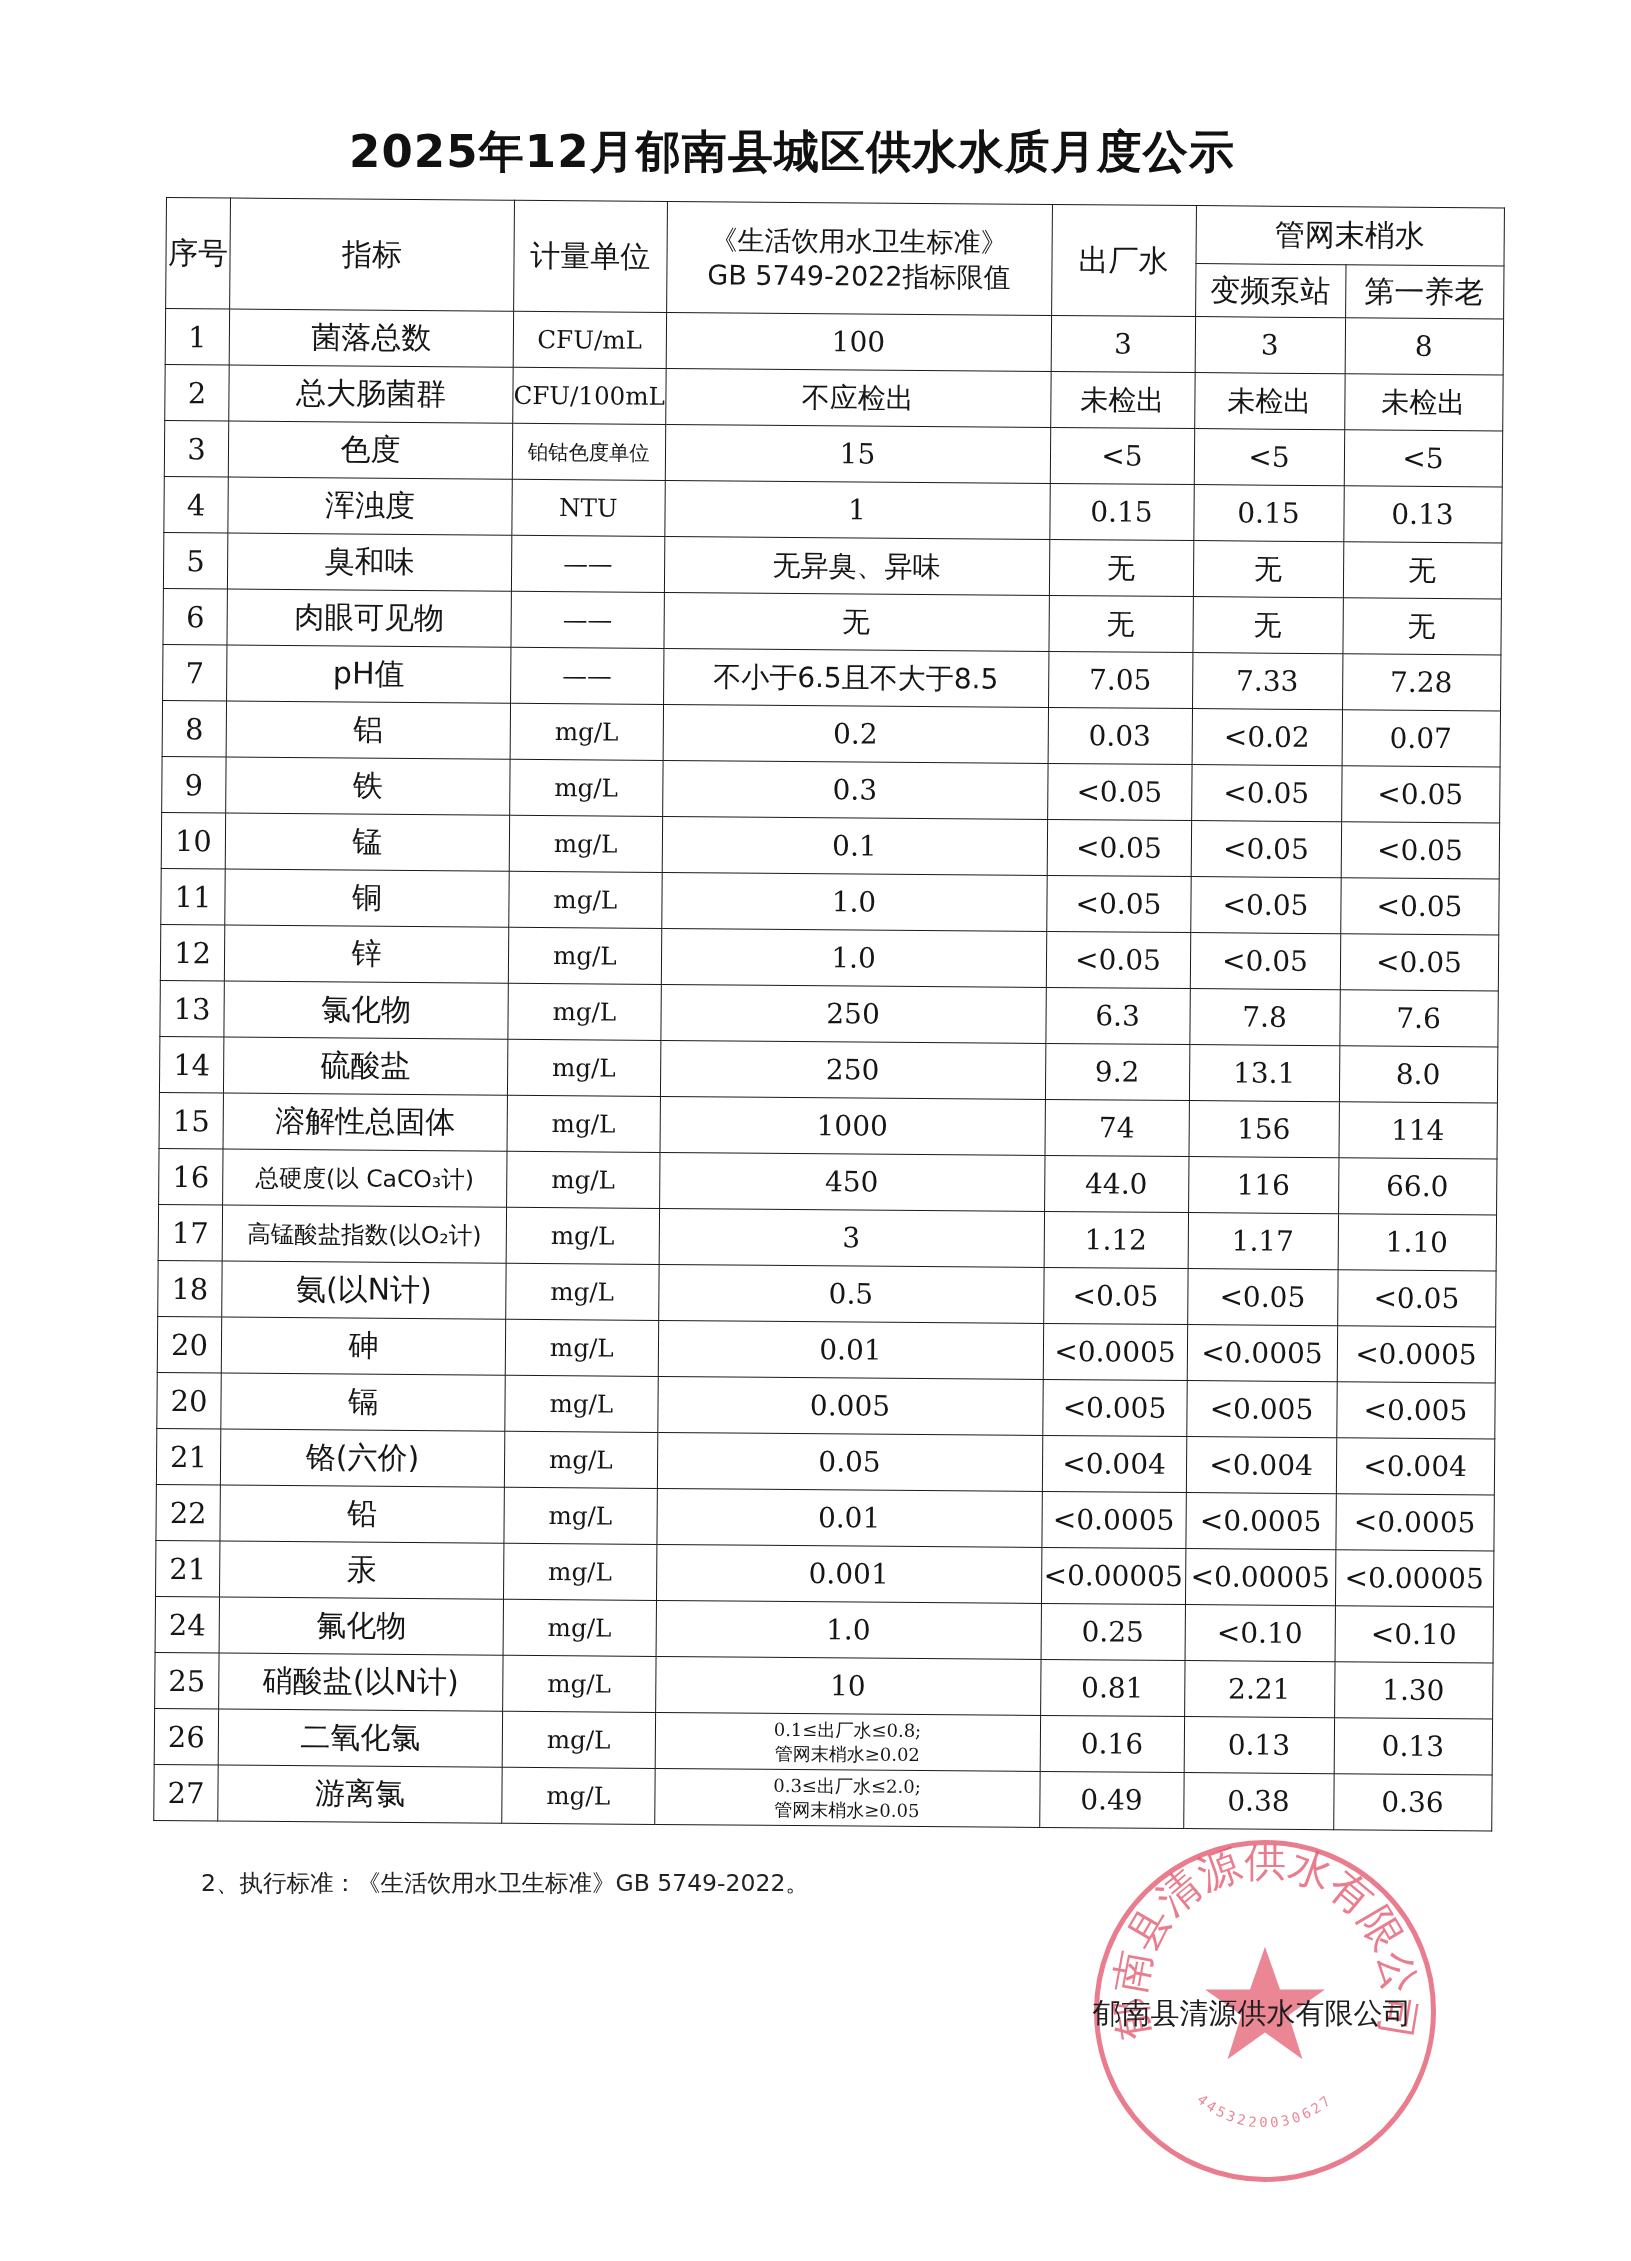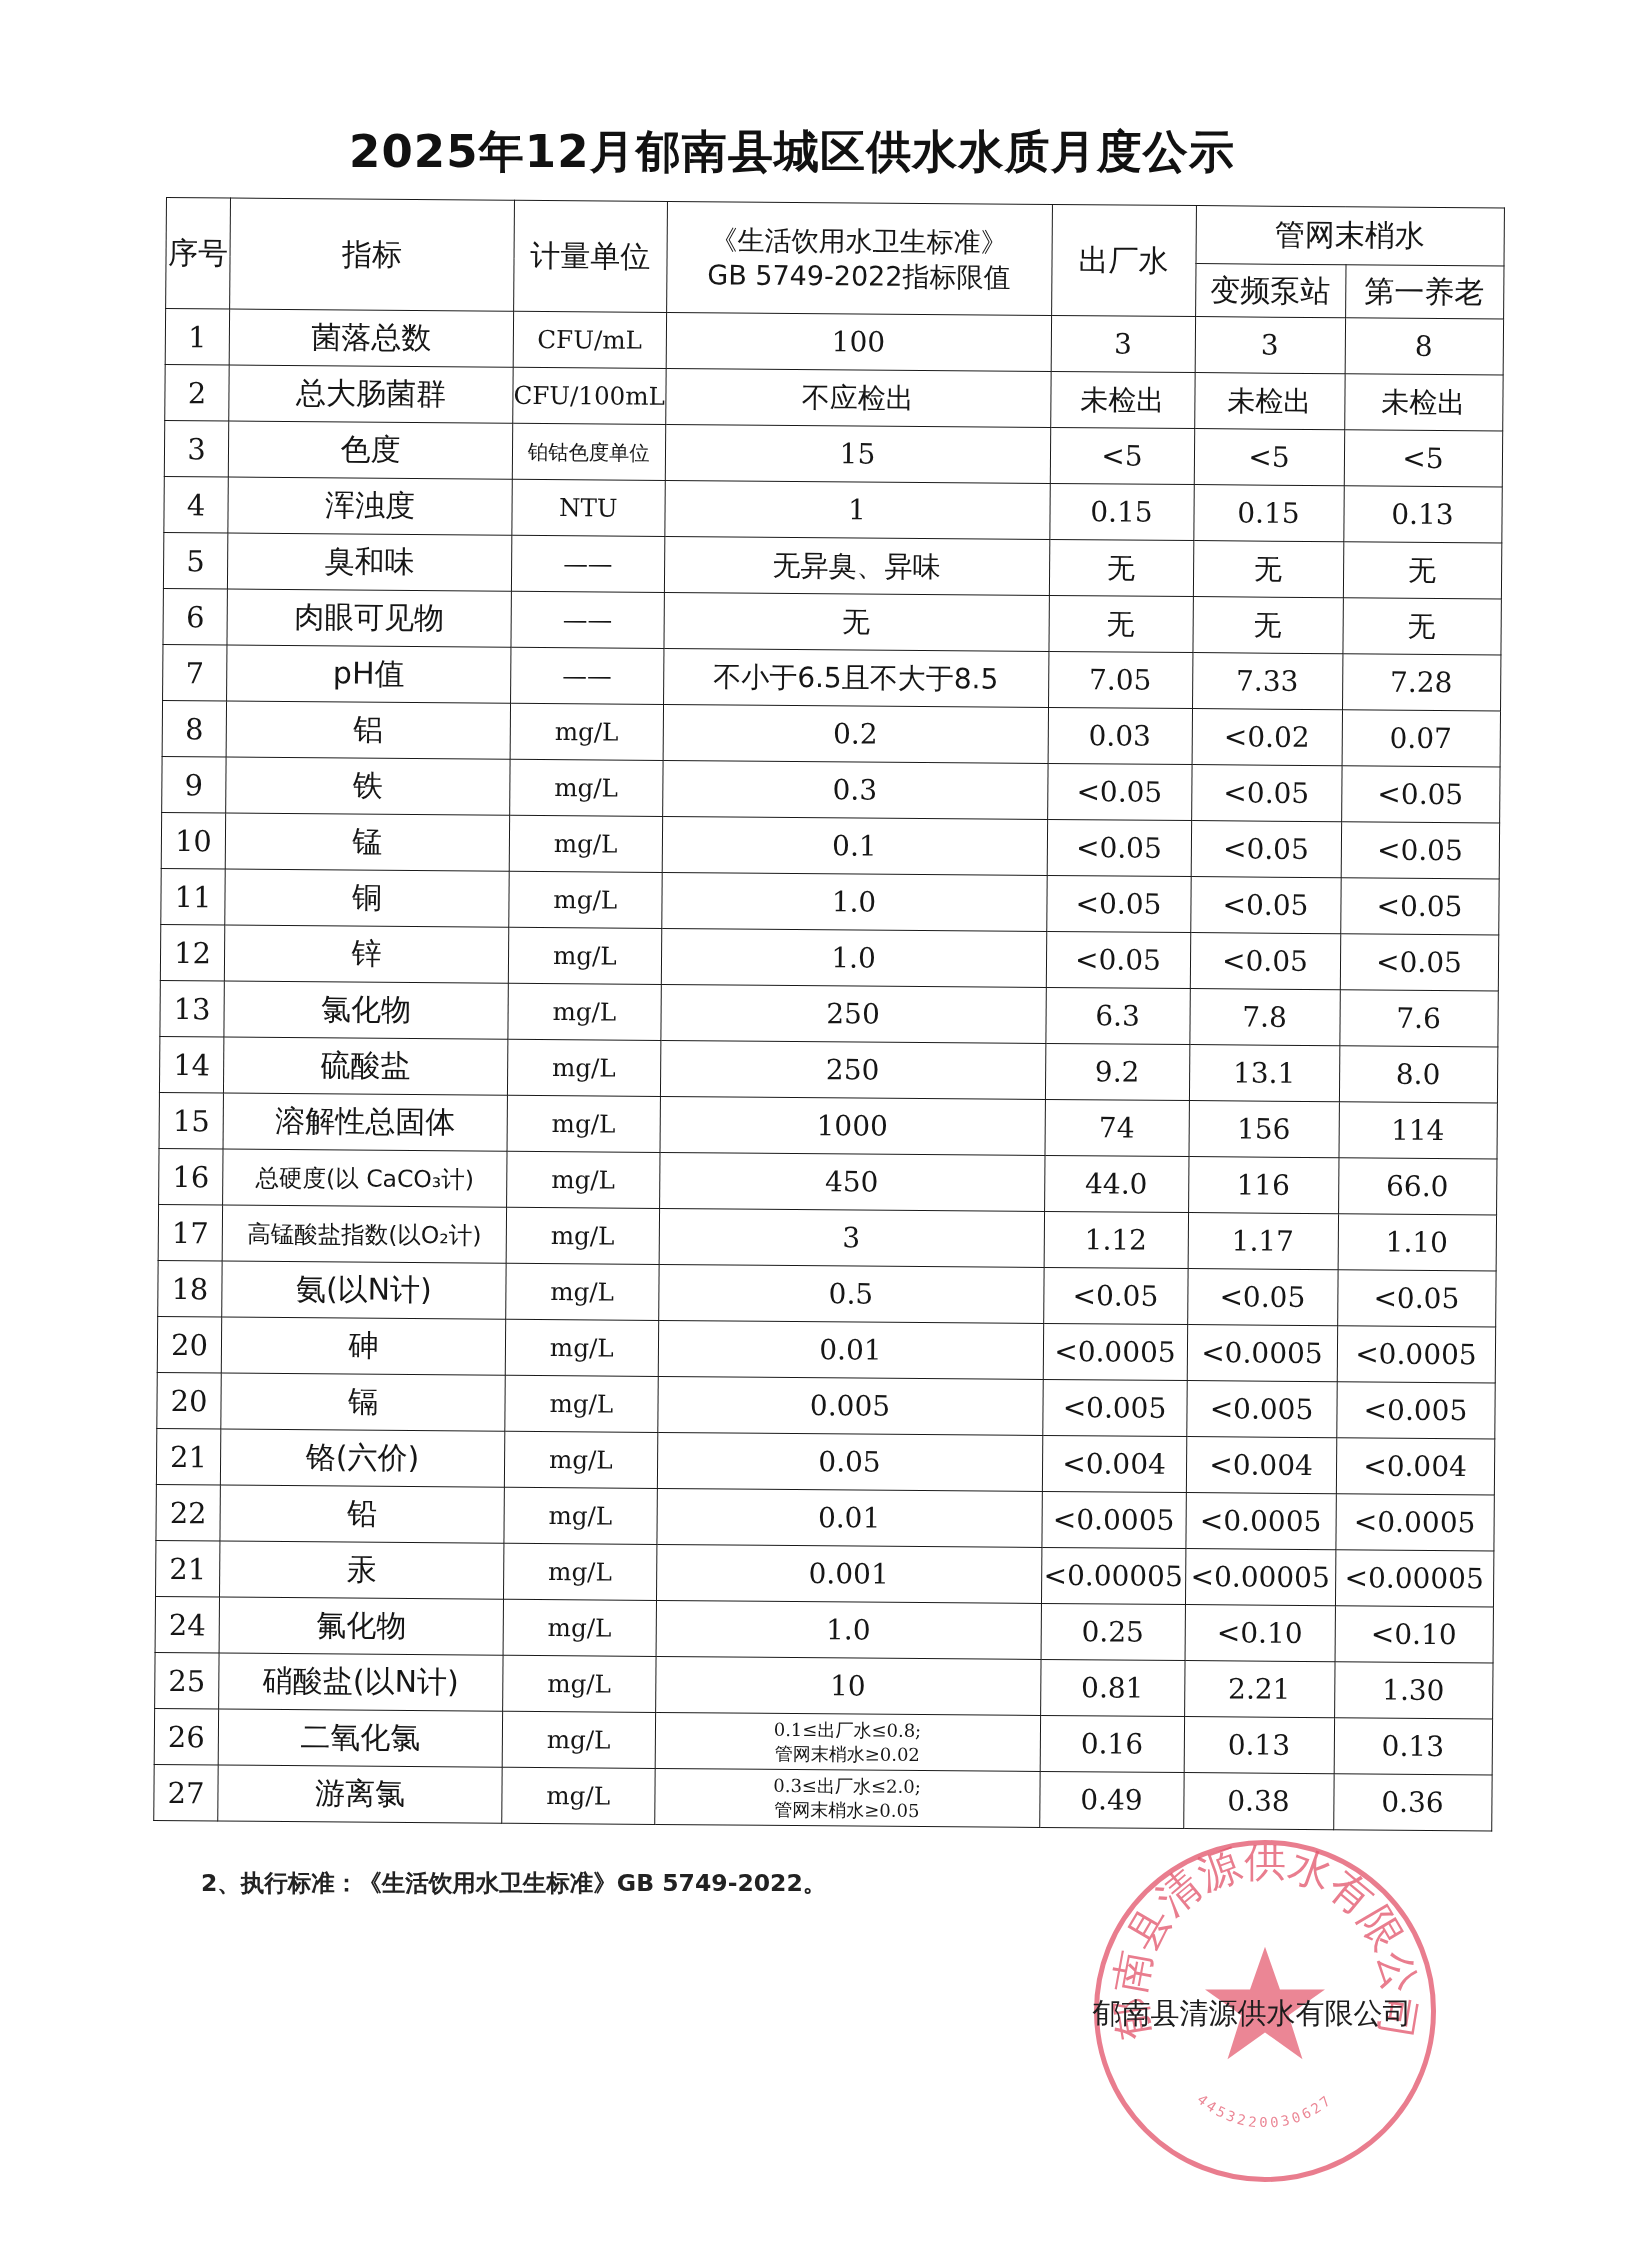--- a/index.html
+++ b/index.html
@@ -32,21 +32,21 @@
     td.unit { font-size: 24.6px; }
     td.unit.cn { font-family: "DejaVu Sans", "Liberation Sans", sans-serif; font-size: 20.3px; }
     td.limit { font-size: 28px; }
     td.limit.multi { font-size: 18px; line-height: 23.5px; }
     td.val { font-size: 28px; }
     .cn { font-family: "DejaVu Sans", "Liberation Sans", sans-serif; }
     .notes {
       position: absolute; left: 143px; top: 1862px;
       font-family: "DejaVu Sans", "Liberation Sans", sans-serif; font-size: 23.5px; line-height: 43px; color: #222;
     }
-    .notes .n2 { padding-left: 58px; font-weight: bold; }
+    .notes .n2 { padding-left: 58px; }
     .stamp {
       position: absolute; left: 1094px; top: 1840px; width: 342px; height: 342px;
       border-radius: 50%; border: 5.3px solid rgba(226,82,104,0.75); box-sizing: border-box;
     }
     .stamp svg { position: absolute; left: 0; top: 0; }
     .sign {
       position: absolute; left: 1065px; top: 1987px; width: 374px; text-align: center;
       font-family: "DejaVu Sans", "Liberation Sans", sans-serif; font-size: 29px; color: #1d1d1d; line-height: 52px;
     }
   </style>

